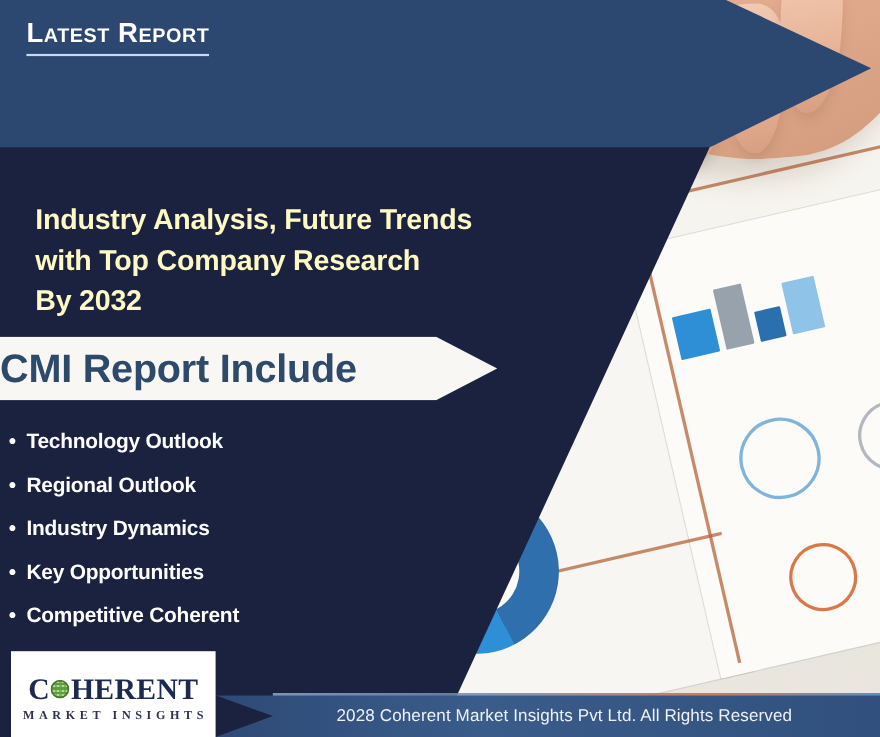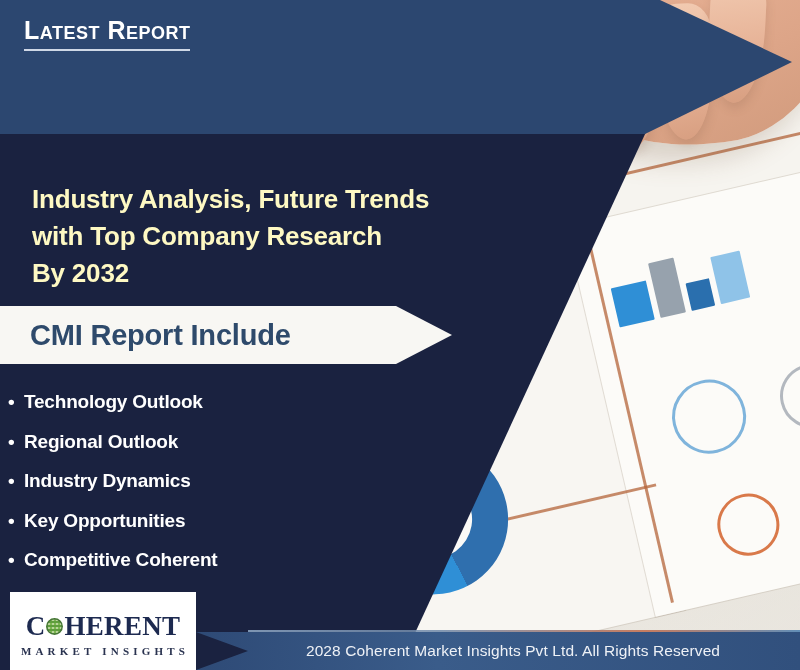--- a/index.html
+++ b/index.html
@@ -137,23 +137,22 @@
 
   
   .cmi {
     position:absolute; left:0; top:306px;
     width:452px; height:58px;
     background:#f8f7f3;
     clip-path: polygon(0 0, 396px 0, 452px 29px, 396px 58px, 0 58px);
     display:flex; align-items:center;
   }
   .cmi-label {
-    margin-left:30px;
     color:#2e4a6b;
-    font-size:29px; font-weight:bold;
+    font-size:36px; font-weight:bold;
     letter-spacing:-.2px;
   }
 
   
   .bullets {
     position:absolute; left:8px; top:382px;
     list-style:none;
   }
   .bullets li {
     color:#ffffff;

